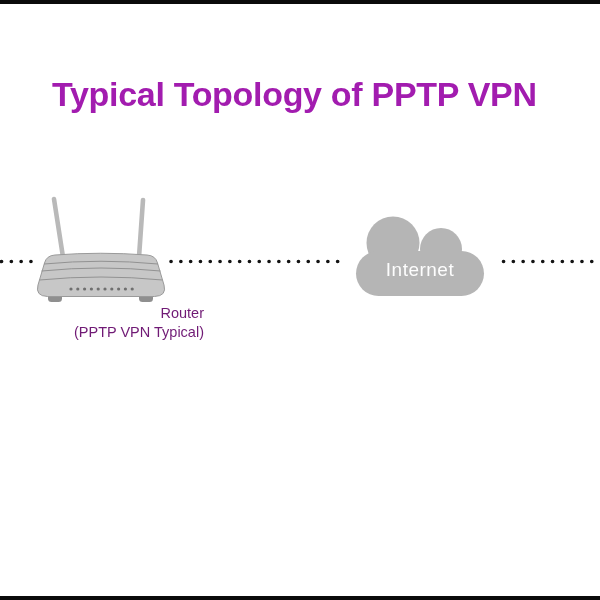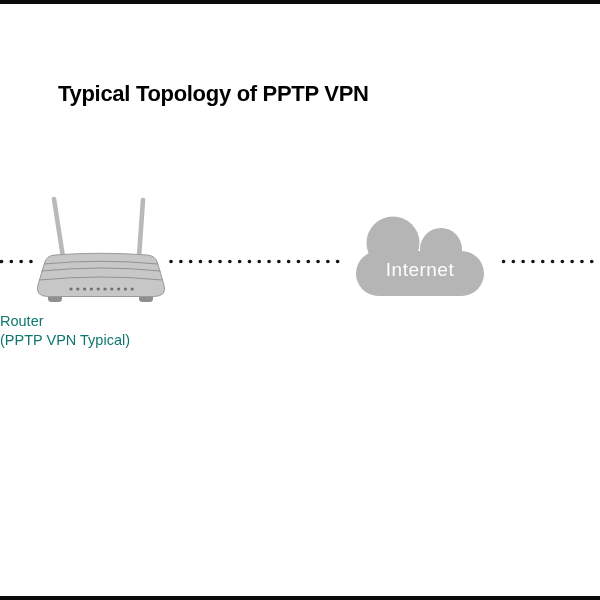--- a/index.html
+++ b/index.html
@@ -20,41 +20,41 @@
     left: 0;
     width: 600px;
     background: #0a0a0a;
   }
   .letterbox.top { top: 0; height: 4px; }
   .letterbox.bottom { bottom: 0; height: 4px; }
   .title {
     position: absolute;
     left: 46px;
     top: 69px;
-    margin: 12px;
-    font-size: 22px;
+    margin: 6px;
+    font-size: 34px;
     font-weight: 700;
     letter-spacing: -0.3px;
-    color: #000000;
+    color: #a21caf;
     white-space: nowrap;
   }
   .topology-svg {
     position: absolute;
     left: 0;
     top: 0;
     width: 600px;
     height: 600px;
   }
   .router-label {
     position: absolute;
     left: 0px;
-    top: 312px;
+    top: 304px;
     width: 204px;
-    text-align: left;
-    color: #0f766e;
+    text-align: right;
+    color: #701a75;
     font-size: 14.5px;
     line-height: 18.5px;
   }
   .router-label span { display: block; }
 </style>
 </head>
 <body>
 
 <div class="frame">
 

